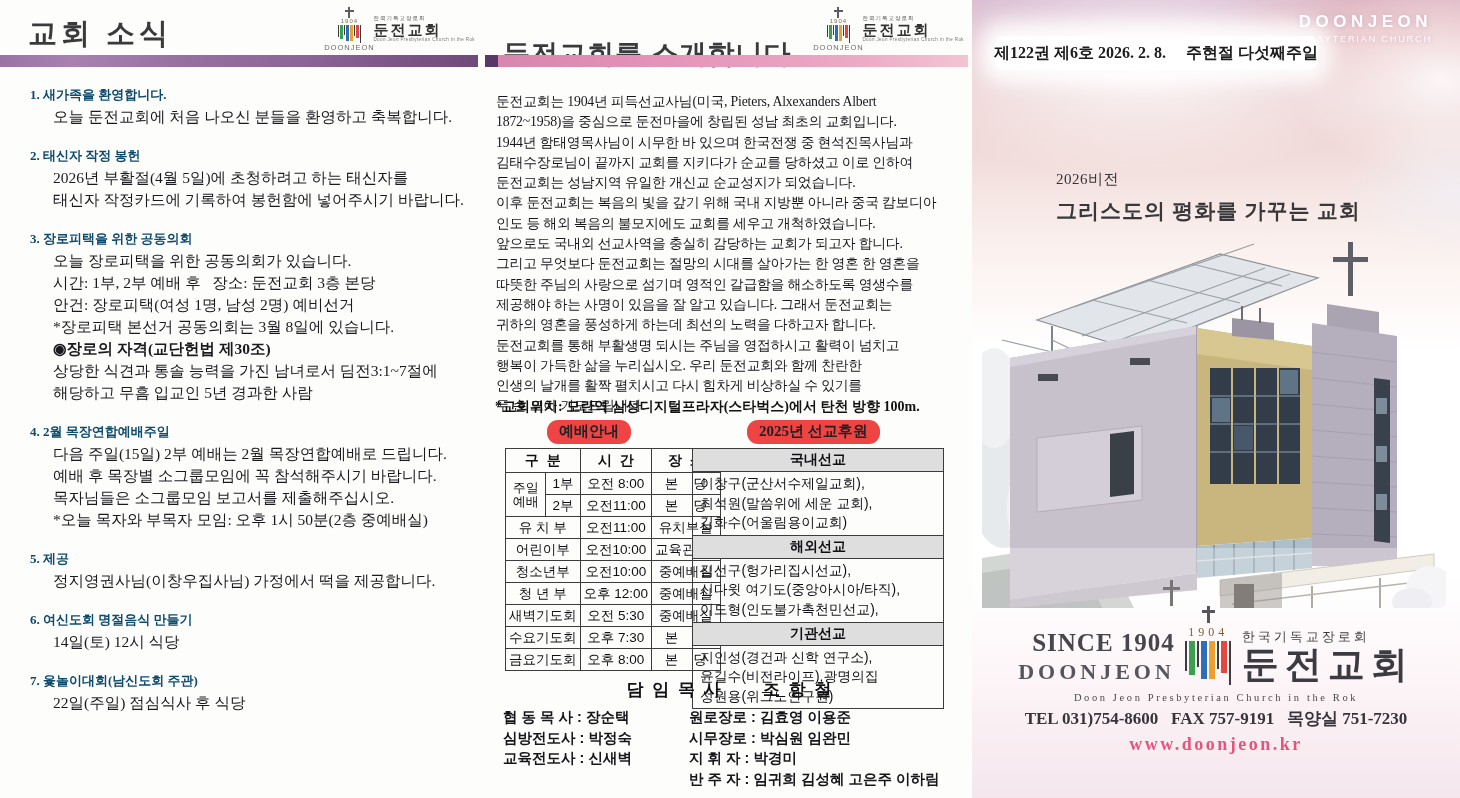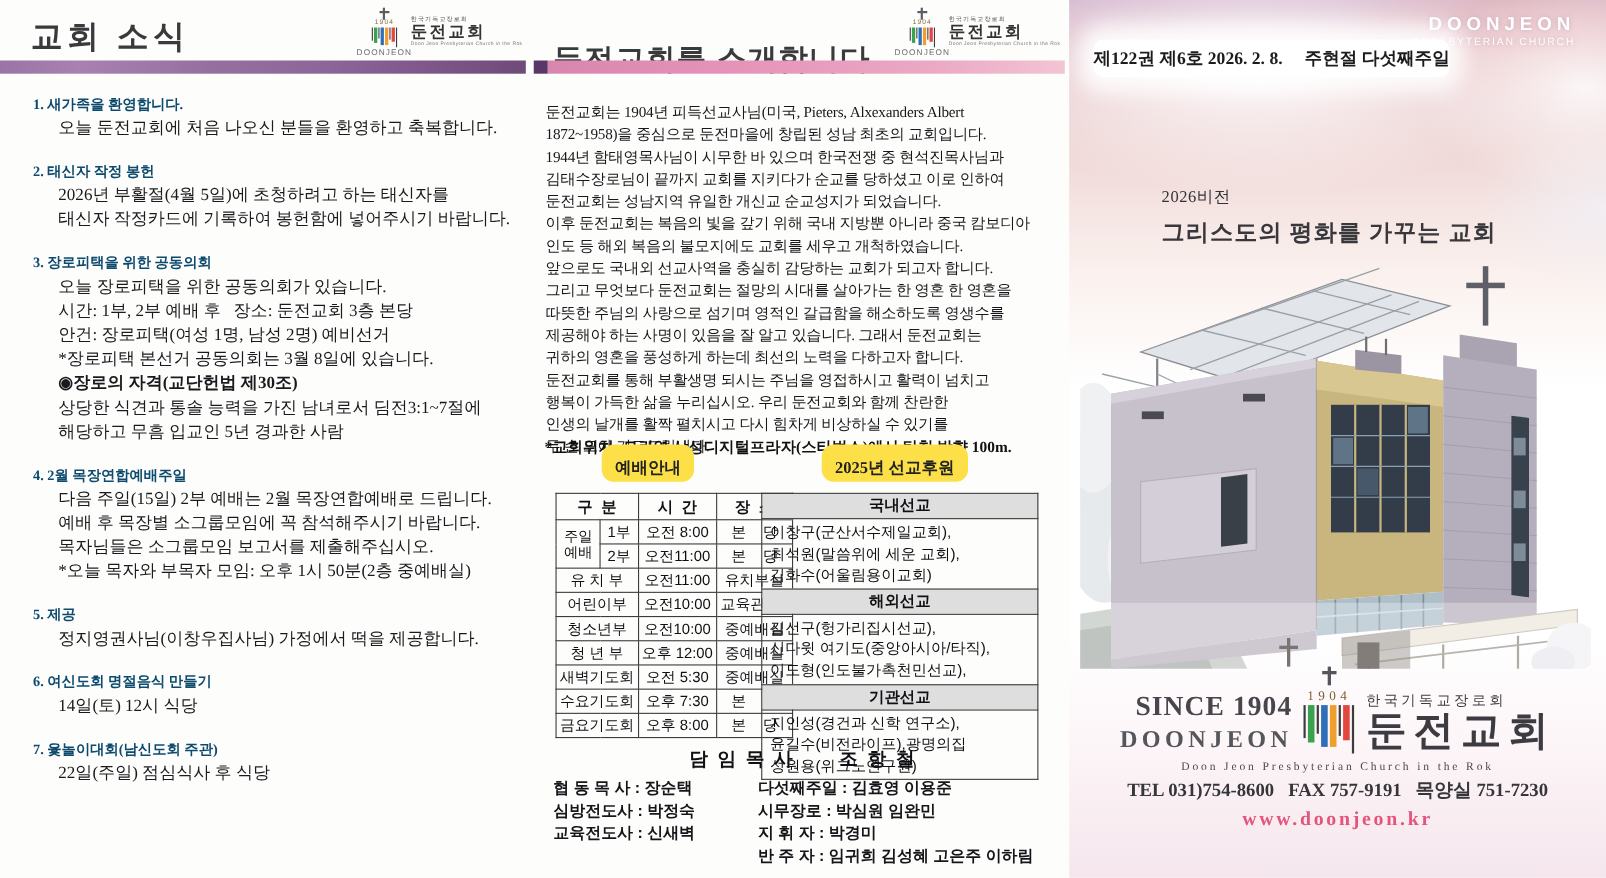--- a/index.html
+++ b/index.html
@@ -55,22 +55,22 @@
   .ann-line{font-size:15.5px;line-height:22px;padding-left:23px;color:#1a1a1e;white-space:pre-wrap;}
   .ann-line.bold{font-weight:bold;}
 
   
   #middle-panel{left:485px;width:487px;background:#fdfdfc;}
   #middle-panel .panel-title{left:18px;letter-spacing:1px;font-size:27px;margin-top:22px;}
   #intro{position:absolute;left:11px;top:92px;width:462px;
     font-size:13.8px;line-height:20.3px;letter-spacing:-.2px;white-space:pre;color:#17171b;}
   #location-line{position:absolute;left:10px;top:398px;width:470px;
     font-size:14px;font-weight:bold;white-space:pre;color:#111;}
-  .badge{position:absolute;top:404px;background:#fde047;border-radius:11px;
-    padding:12px 12px 3px;font-size:15px;font-weight:600;color:#222;}
+  .badge{position:absolute;top:420px;background:#ef4444;border-radius:11px;
+    padding:2px 12px 3px;font-size:15px;font-weight:600;color:#222;}
   #worship-badge{left:62px;}
   #mission-badge{left:262px;}
 
   table{border-collapse:collapse;font-family:"Liberation Sans", sans-serif;color:#101014;}
   .wtable{position:absolute;left:20px;top:448px;}
   .wtable th,.wtable td{border:1.7px solid #3c3c3c;text-align:center;padding:0 3px;height:21px;font-size:13.5px;white-space:pre;}
   .wtable th{font-weight:600;font-size:14px;height:23px;}
   .wtable .wg{white-space:pre-line;line-height:1.05;font-size:13px;}
   .mtable{position:absolute;left:207px;top:448px;width:252px;}
   .mtable th{border:1.7px solid #3c3c3c;background:#dedede;font-weight:600;font-size:14px;height:20px;text-align:center;}
@@ -352,21 +352,21 @@
 
   <div id="staff">
     <div id="staff-senior">담 임 목 사      조 항 철</div>
     <div class="staff-cols">
       <div id="staff-col-left" class="staff-col">
           <div class="staff-line">협 동 목 사 : 장순택</div>
           <div class="staff-line">심방전도사 : 박정숙</div>
           <div class="staff-line">교육전도사 : 신새벽</div>
         </div>
       <div id="staff-col-right" class="staff-col">
-          <div class="staff-line">다섯째주일 : 김효영 이용준</div>
+          <div class="staff-line">원로장로 : 김효영 이용준</div>
           <div class="staff-line">시무장로 : 박심원 임완민</div>
           <div class="staff-line">지 휘 자 : 박경미</div>
           <div class="staff-line">반 주 자 : 임귀희 김성혜 고은주 이하림</div>
         </div>
     </div>
   </div>
 </div>
 
 <div id="cover-panel" class="panel">
   <div id="brand-top">

